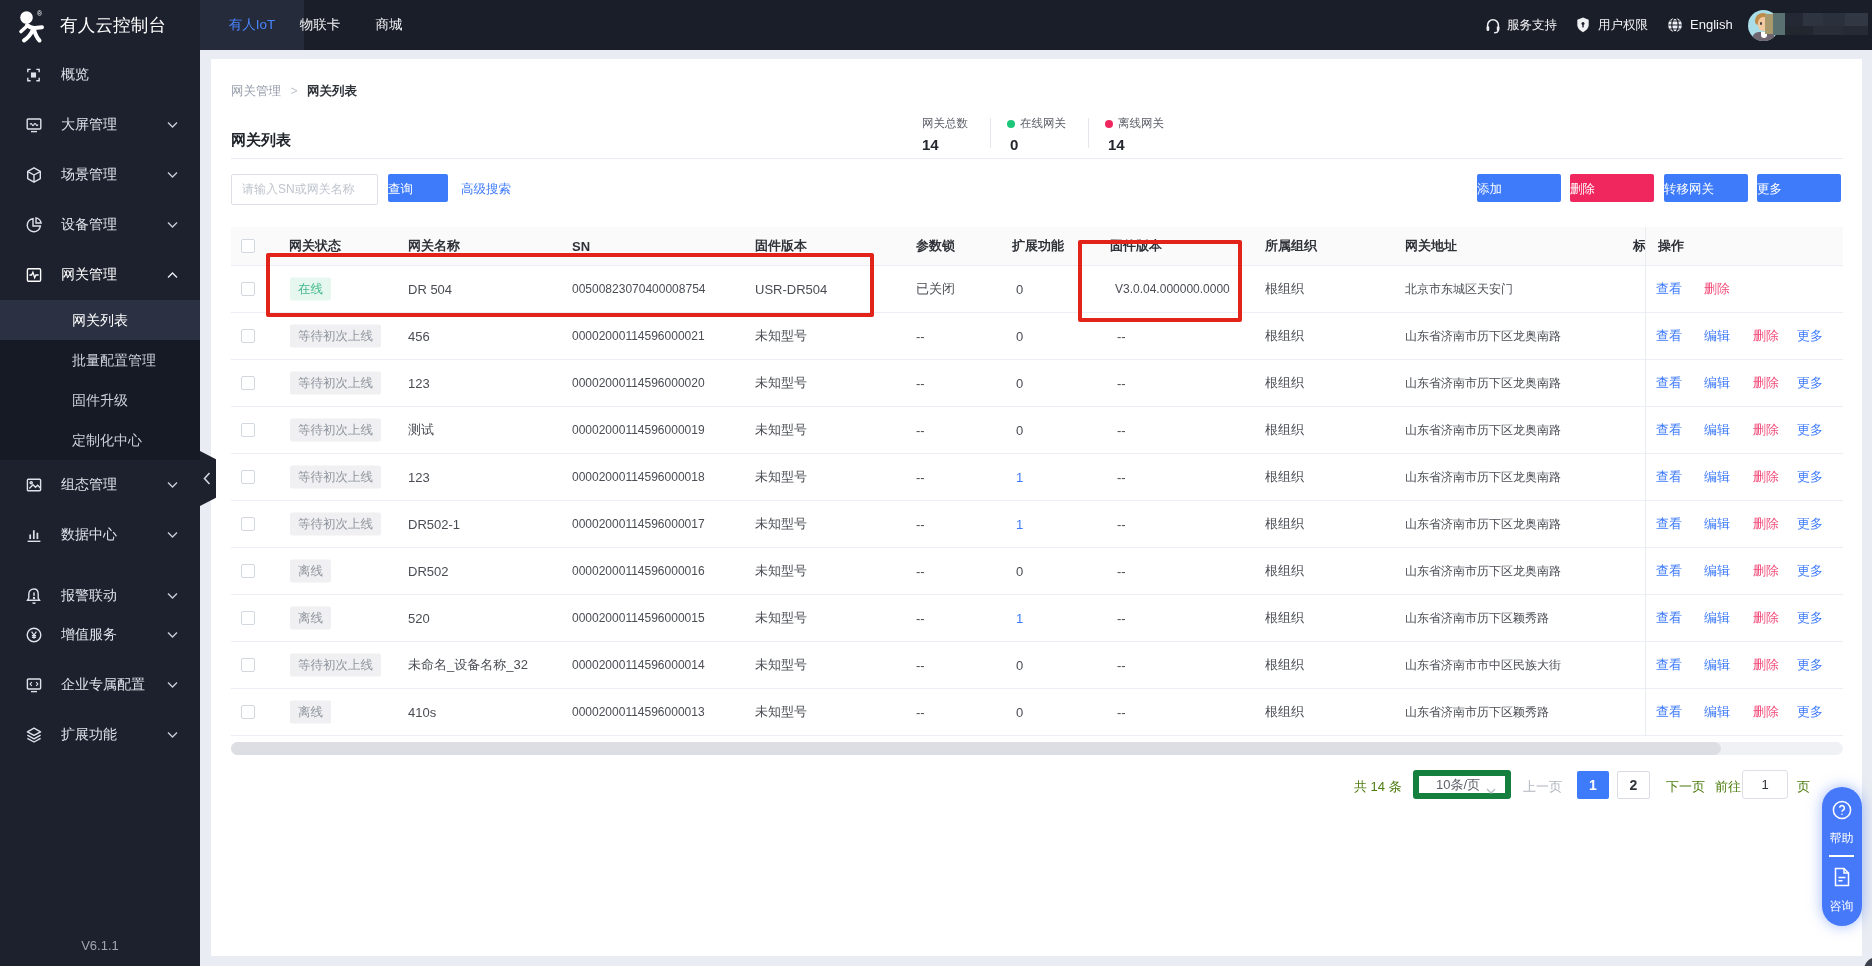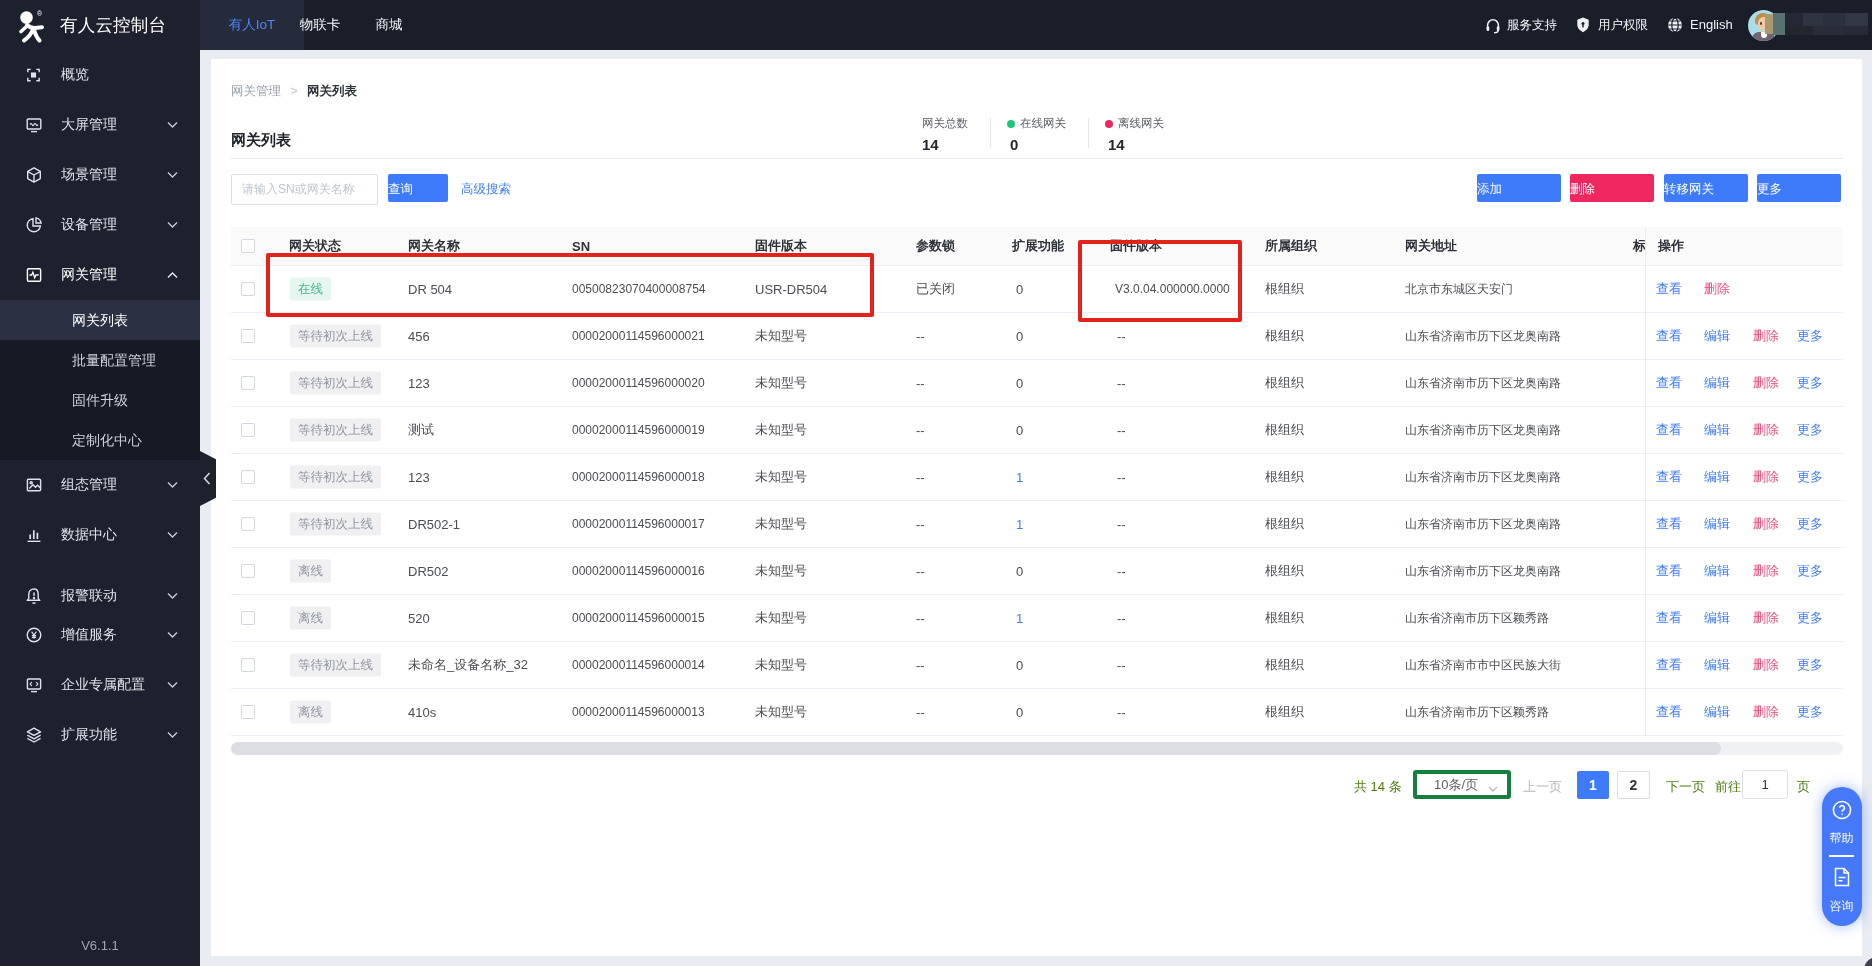--- a/index.html
+++ b/index.html
@@ -253,21 +253,21 @@
 <div class="abs" style="left:461px;top:174px;line-height:31px;font-size:12.5px;color:#3e7bfa;z-index:2">高级搜索</div>
 <div class="btn" style="left:1477px;width:84px;z-index:2">添加</div>
 <div class="btn" style="left:1570px;width:84px;background:#f0265f;z-index:2">删除</div>
 <div class="btn" style="left:1664px;width:84px;z-index:2">转移网关</div>
 <div class="btn" style="left:1757px;width:84px;z-index:2">更多</div>
 
 <div class="abs" style="left:231px;top:742px;width:1612px;height:13px;border-radius:7px;background:#f0f1f4;z-index:2"></div>
 <div class="abs" style="left:231px;top:742px;width:1490px;height:13px;border-radius:7px;background:#dcdee3;z-index:2"></div>
 
 <div class="pg" style="left:1354px;top:778px;z-index:2">共 14 条</div>
-<div class="abs" style="left:1413px;top:770px;width:98px;height:29px;border:4px solid #15803d;border-radius:3px;background:#fff;z-index:2">
+<div class="abs" style="left:1413px;top:770px;width:98px;height:29px;border:6px solid #15803d;border-radius:3px;background:#fff;z-index:2">
   <span style="position:absolute;left:17px;top:50%;transform:translateY(-50%);font-size:13px;color:#5d6168">10条/页</span>
   <svg style="position:absolute;right:9px;top:12px" width="10" height="6" viewBox="0 0 10 6" fill="none" stroke="#b4bac4" stroke-width="1.3">
       <path d="M1,1 L5,5 L9,1"></path>
     </svg>
 </div>
 <div class="pg" style="left:1523px;top:778px;color:#b2b6bf;z-index:2">上一页</div>
 <div class="abs" style="left:1577px;top:771px;width:32px;height:28px;background:#3e7bfa;border-radius:2px;color:#fff;font-size:14px;font-weight:bold;text-align:center;line-height:28px;z-index:2">1</div>
 <div class="abs" style="left:1617px;top:771px;width:33px;height:28px;background:#fff;border:1px solid #d9dce3;border-radius:2px;color:#2f333a;font-size:14px;font-weight:bold;text-align:center;line-height:26px;z-index:2">2</div>
 <div class="pg" style="left:1666px;top:778px;color:#4d7c0f;z-index:2">下一页</div>
 <div class="pg" style="left:1715px;top:778px;z-index:2">前往</div>

